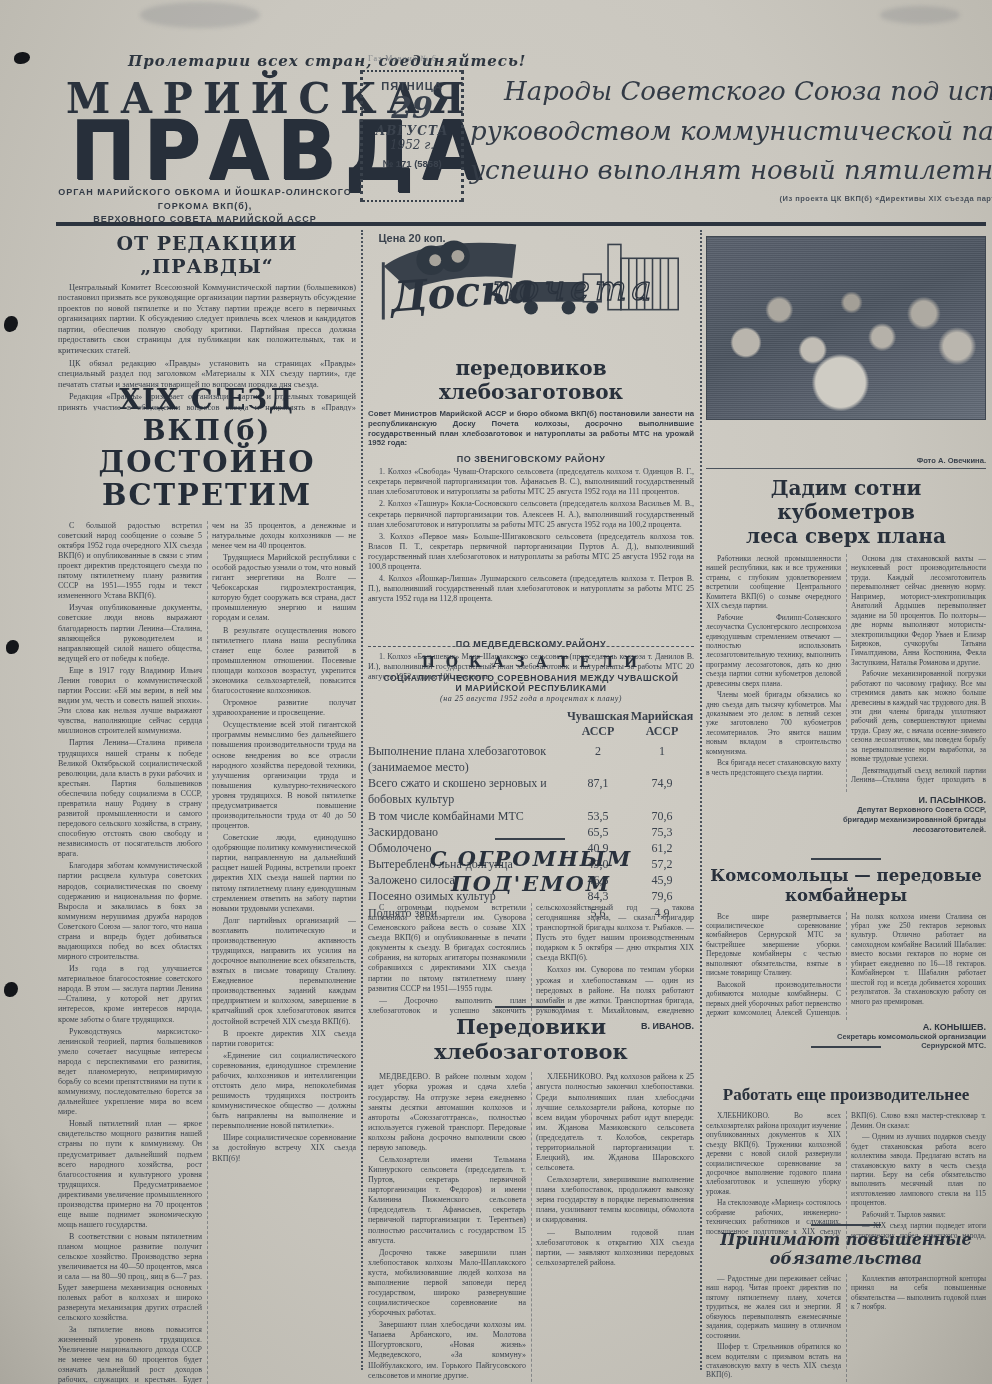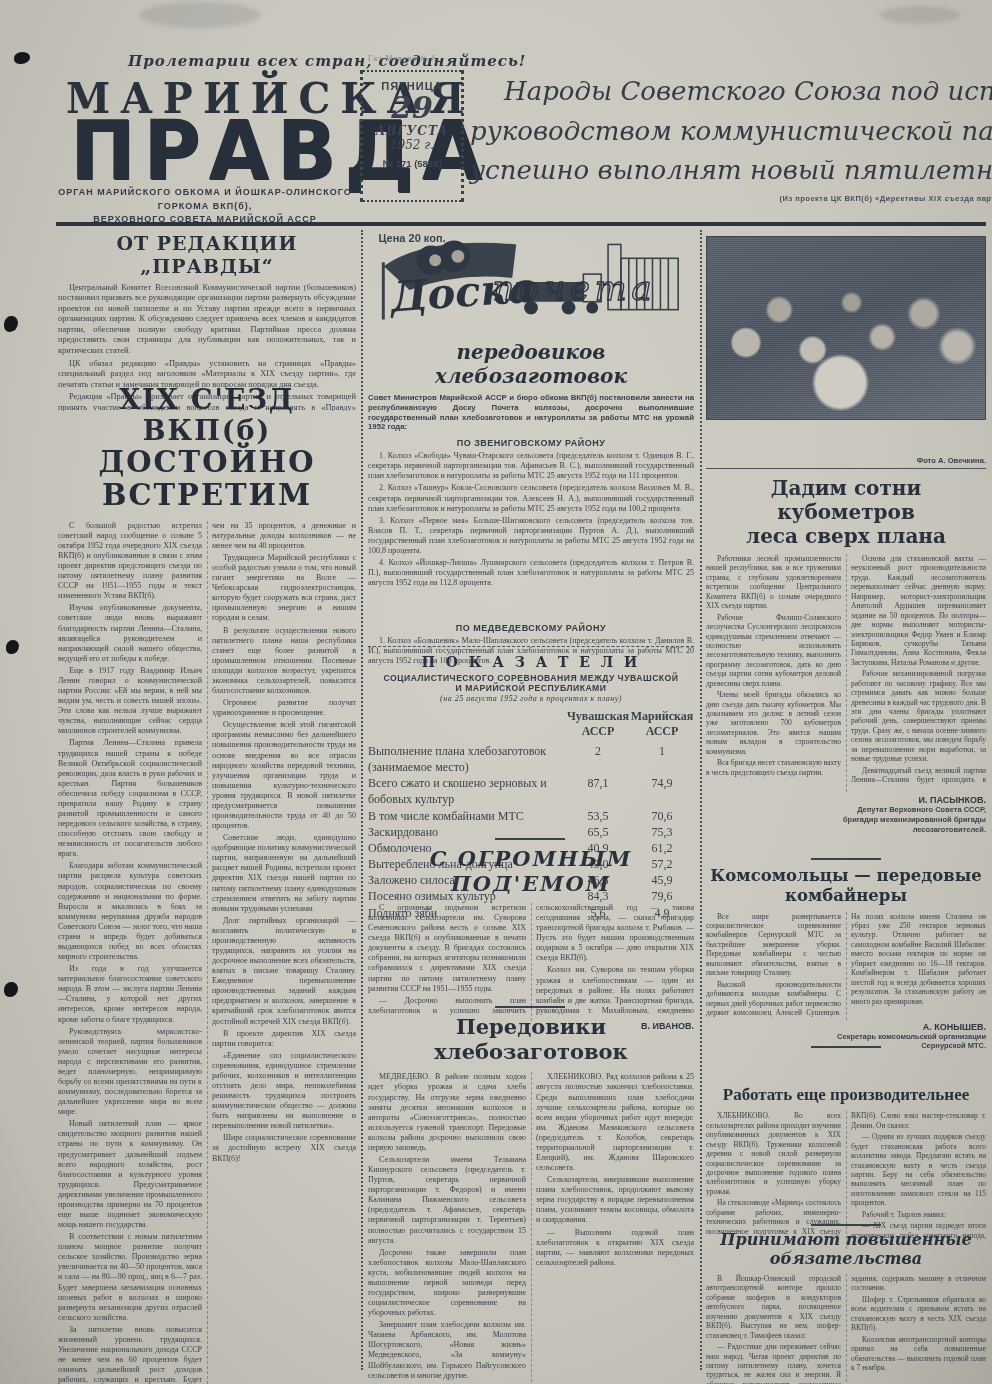--- a/index.html
+++ b/index.html
@@ -170,21 +170,21 @@
       <g>
         <rect x="150" y="50" width="68" height="20" fill="#39414b"></rect>
         <rect x="218" y="42" width="18" height="28" fill="none" stroke="#39414b" stroke-width="1.6"></rect>
         <circle cx="165" cy="76" r="7" fill="#2f3842"></circle>
         <circle cx="203" cy="76" r="7" fill="#2f3842"></circle>
         <circle cx="227" cy="76" r="6" fill="#2f3842"></circle>
       </g>
       <text x="24" y="80" transform="rotate(-4 24 80)" font-family="DejaVu Serif, serif" font-style="italic" font-weight="bold" font-size="42" fill="#2b333e">Доска</text>
       <text x="126" y="68" font-family="DejaVu Serif, serif" font-style="italic" font-size="34" fill="none" stroke="#2b333e" stroke-width="1.3" letter-spacing="5">почета</text>
     </svg>
-    <div class="headline-l" style="font-size:20px;margin-top:4px;font-style:italic;">передовиков хлебозаготовок</div>
+    <div class="headline-l" style="font-size:20px;margin-top:20px;">передовиков хлебозаготовок</div>
     <div class="body-txt lead-bold" style="margin-top:5px;font-family:'Liberation Sans',sans-serif;font-size:7.8px;">
       <p style="text-indent:0;">Совет Министров Марийской АССР и бюро обкома ВКП(б) постановили занести на республиканскую Доску Почета колхозы, досрочно выполнившие государственный план хлебозаготовок и натуроплаты за работы МТС на урожай 1952 года:</p>
     </div>
     <div class="subhead" style="margin-top:4px;">ПО ЗВЕНИГОВСКОМУ РАЙОНУ</div>
     <div class="body-txt" style="margin-top:3px;height:172px;">
       <p>1. Колхоз «Свобода» Чуваш-Отарского сельсовета (председатель колхоза т. Одинцов В. Г., секретарь первичной парторганизации тов. Афанасьев В. С.), выполнивший государственный план хлебозаготовок и натуроплаты за работы МТС 25 августа 1952 года на 111 процентов.</p>
       <p>2. Колхоз «Ташнур» Кокла-Сосновского сельсовета (председатель колхоза Васильев М. В., секретарь первичной парторганизации тов. Алексеев Н. А.), выполнивший государственный план хлебозаготовок и натуроплаты за работы МТС 25 августа 1952 года на 100,2 процента.</p>
       <p>3. Колхоз «Первое мая» Больше-Шигаковского сельсовета (председатель колхоза тов. Власов П. Т., секретарь первичной парторганизации Пуртов А. Д.), выполнивший государственный план хлебозаготовок и натуроплаты за работы МТС 25 августа 1952 года на 100,8 процента.</p>
       <p>4. Колхоз «Йошкар-Липша» Лушмарского сельсовета (председатель колхоза т. Петров В. П.), выполнивший государственный план хлебозаготовок и натуроплаты за работы МТС 25 августа 1952 года на 112,8 процента.</p>
     </div>
@@ -333,20 +333,19 @@
       <p>— XIX съезд партии подведет итоги исторических побед советского народа, наметит пути построения коммунизма в нашей стране. В честь съезда партии я буду работать еще лучше, еще производительнее.</p>
 
     </div>
   </div>
 
   <div class="abs hrule-short" style="left:846px;top:1224px;"></div>
 
   <div class="abs" style="left:706px;top:1230px;width:280px;">
     <div class="headline-it" style="font-size:16px;letter-spacing:0;">Принимают повышенные обязательства</div>
     <div class="body-txt cols2" style="margin-top:6px;height:118px;font-size:7.5px;">
-      <p>В Йошкар-Олинской городской автотранспортной конторе прошло собрание шоферов и кондукторов автобусного парка, посвященное изучению документов к XIX съезду ВКП(б). Выступая на нем, шофер-стахановец т. Тимофеев сказал:</p>
       <p>— Радостные дни переживает сейчас наш народ. Читая проект директив по пятому пятилетнему плану, хочется трудиться, не жалея сил и энергии. Я обязуюсь перевыполнять ежемесячные задания, содержать машину в отличном состоянии.</p>
       <p>Шофер т. Стрельников обратился ко всем водителям с призывом встать на стахановскую вахту в честь XIX съезда ВКП(б).</p>
       <p>Коллектив автотранспортной конторы принял на себя повышенные обязательства — выполнить годовой план к 7 ноября.</p>
     </div>
   </div>
 
 </div>
 
 </body></html>

